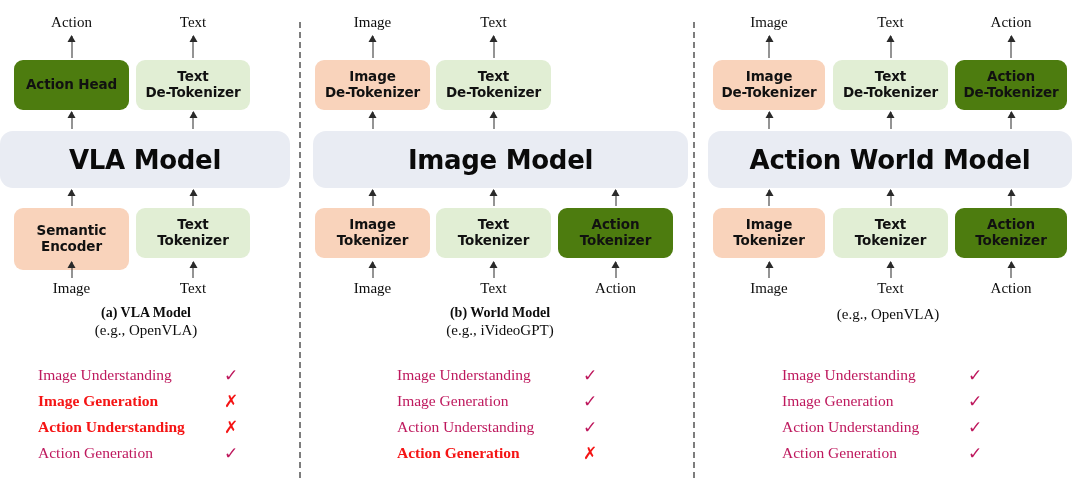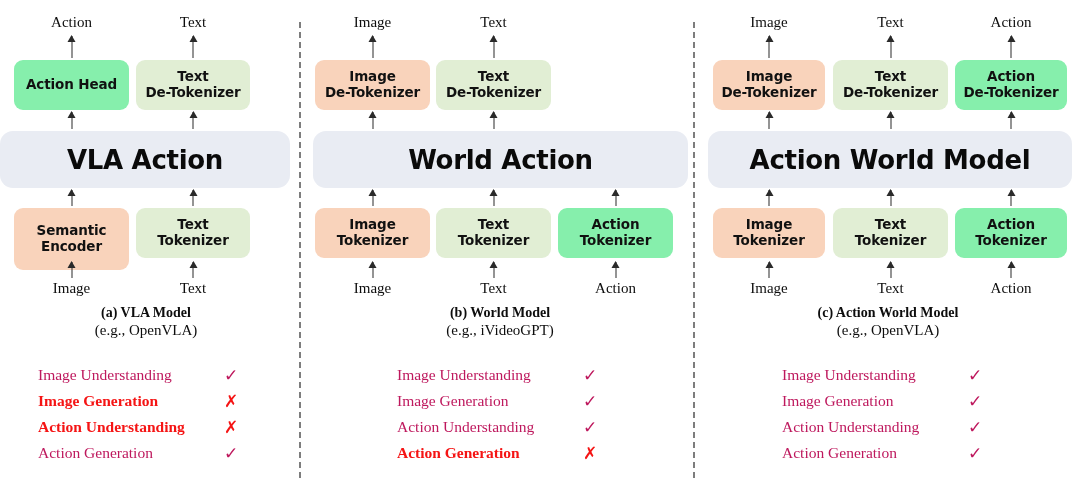--- a/index.html
+++ b/index.html
@@ -28,21 +28,21 @@
     display:flex;align-items:center;justify-content:center;
     text-align:center;
     font-family:"DejaVu Sans", sans-serif;
     font-size:13.5px;
     font-weight:600;
     line-height:1.15;
     color:#111111;
     letter-spacing:-0.1px;
     box-sizing:border-box;
   }
-  .box.blue{background:#86efac;}
+  .box.blue{background:#4d7c0f;}
   .box.peach{background:#f9d3bb;}
   .box.green{background:#e1eed4;}
 
   .bigbar{
     position:absolute;
     border-radius:13px;
     background:#e9ecf3;
     display:flex;align-items:center;justify-content:center;
     font-family:"DejaVu Sans", sans-serif;
     font-weight:800;
@@ -117,21 +117,21 @@
 </head>
 <body>
 
 <div class="canvas">
 
   <div class="divider" style="left:299px;"></div>
   <div class="divider" style="left:693px;"></div>
 
   <div id="panels-root">
       <div class="panel" style="left: 0px; width: 1080px; pointer-events: none;">
-        <div class="bigbar" style="left: 0px; top: 131px; width: 290px; height: 57px;">VLA Action</div>
+        <div class="bigbar" style="left: 0px; top: 131px; width: 290px; height: 57px;">VLA Model</div>
         <div class="box blue" style="left: 14px; top: 60px; width: 115px; height: 50px; white-space: pre-line;">Action Head</div>
         <div class="arrow" style="left: 71.5px; top: 112px; height: 17px;"></div>
         <div class="arrow" style="left: 71.5px; top: 36px; height: 22px;"></div>
         <div class="iolabel" style="left: 71.5px; top: 14px;">Action</div>
         <div class="box green" style="left: 136px; top: 60px; width: 114px; height: 50px; white-space: pre-line;">Text
 De-Tokenizer</div>
         <div class="arrow" style="left: 193px; top: 112px; height: 17px;"></div>
         <div class="arrow" style="left: 193px; top: 36px; height: 22px;"></div>
         <div class="iolabel" style="left: 193px; top: 14px;">Text</div>
         <div class="box peach" style="left: 14px; top: 208px; width: 115px; height: 62px; white-space: pre-line;">Semantic
@@ -161,21 +161,21 @@
             <span class="caplabel no" style="width: 170px;">Action Understanding</span>
             <span class="capmark no" style="width: 46px;">✗</span>
           </div>
           <div class="caprow">
             <span class="caplabel yes" style="width: 170px;">Action Generation</span>
             <span class="capmark yes" style="width: 46px;">✓</span>
           </div>
         </div>
       </div>
       <div class="panel" style="left: 0px; width: 1080px; pointer-events: none;">
-        <div class="bigbar" style="left: 313px; top: 131px; width: 375px; height: 57px;">World Action</div>
+        <div class="bigbar" style="left: 313px; top: 131px; width: 375px; height: 57px;">Image Model</div>
         <div class="box peach" style="left: 315px; top: 60px; width: 115px; height: 50px; white-space: pre-line;">Image
 De-Tokenizer</div>
         <div class="arrow" style="left: 372.5px; top: 112px; height: 17px;"></div>
         <div class="arrow" style="left: 372.5px; top: 36px; height: 22px;"></div>
         <div class="iolabel" style="left: 372.5px; top: 14px;">Image</div>
         <div class="box green" style="left: 436px; top: 60px; width: 115px; height: 50px; white-space: pre-line;">Text
 De-Tokenizer</div>
         <div class="arrow" style="left: 493.5px; top: 112px; height: 17px;"></div>
         <div class="arrow" style="left: 493.5px; top: 36px; height: 22px;"></div>
         <div class="iolabel" style="left: 493.5px; top: 14px;">Text</div>
@@ -243,21 +243,20 @@
 Tokenizer</div>
         <div class="arrow" style="left: 890.5px; top: 190px; height: 16px;"></div>
         <div class="arrow" style="left: 890.5px; top: 262px; height: 16px;"></div>
         <div class="iolabel" style="left: 890.5px; top: 280px;">Text</div>
         <div class="box blue" style="left: 955px; top: 208px; width: 112px; height: 50px; white-space: pre-line;">Action
 Tokenizer</div>
         <div class="arrow" style="left: 1011px; top: 190px; height: 16px;"></div>
         <div class="arrow" style="left: 1011px; top: 262px; height: 16px;"></div>
         <div class="iolabel" style="left: 1011px; top: 280px;">Action</div>
         <div class="caption" style="left: 888px; top: 305px;">
-          <span class="cap-title">(c) Action World Model</span>
           <span class="cap-sub">(e.g., OpenVLA)</span>
         </div>
         <div class="caps" style="left: 890px; top: 362px;">
           <div class="caprow">
             <span class="caplabel yes" style="width: 170px;">Image Understanding</span>
             <span class="capmark yes" style="width: 46px;">✓</span>
           </div>
           <div class="caprow">
             <span class="caplabel yes" style="width: 170px;">Image Generation</span>
             <span class="capmark yes" style="width: 46px;">✓</span>

